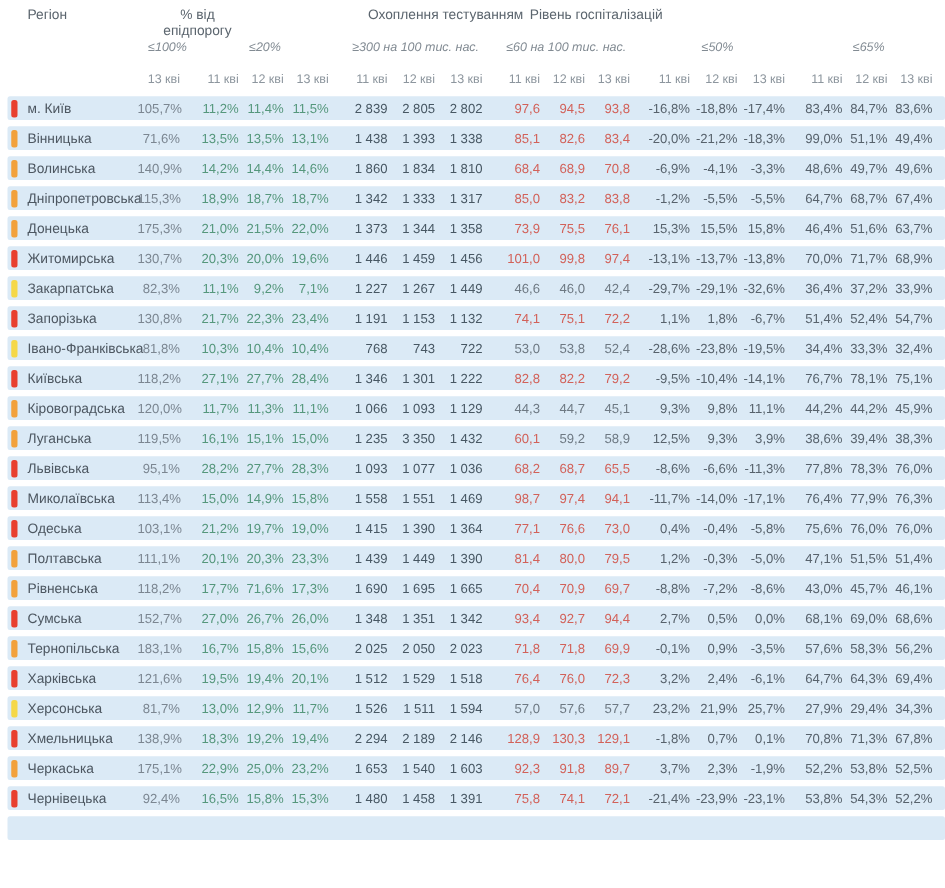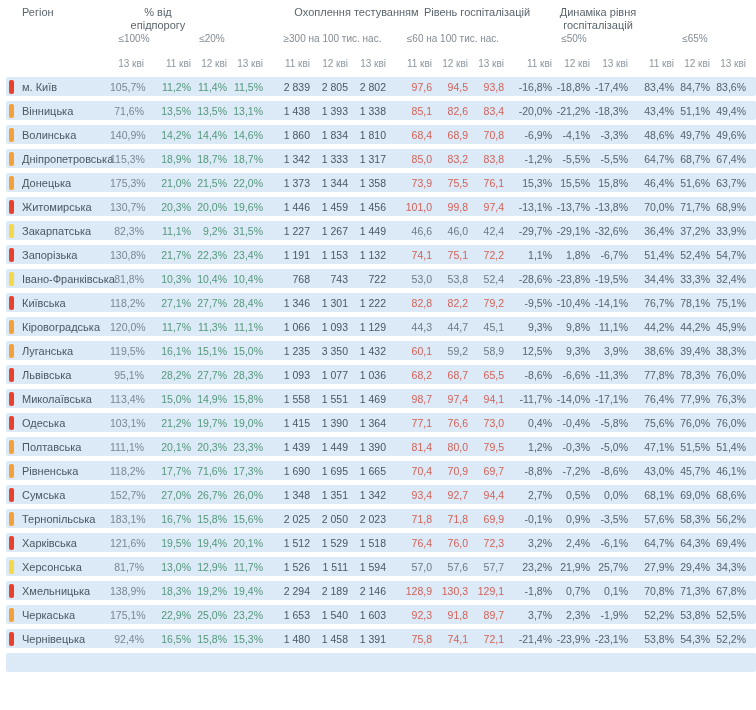--- a/index.html
+++ b/index.html
@@ -24,21 +24,21 @@
   .group-label{
     justify-self:center;align-self:start;text-align:center;
     font-size:11px;line-height:12.5px;color:#5b656e;width:max-content;margin-left:48px;
   }
   .gl-epid{grid-column:3/5;max-width:62px;}
   .gl-coef{grid-column:5/8;max-width:108px;}
   .gl-test{grid-column:9/12;}
   .gl-hosp{grid-column:13/16;}
   .gl-dyn{grid-column:17/20;max-width:92px;}
   .gl-beds{grid-column:21/24;max-width:96px;}
-  .thr{justify-self:center;text-align:right;font-size:10px;color:#828b93;width:max-content;padding-top:2px;}
+  .thr{justify-self:center;text-align:right;font-size:10px;color:#828b93;width:max-content;padding-top:2px;font-style:italic;}
   .thr-epid{grid-column:3/5;}
   .thr-coef{grid-column:5/8;}
   .thr-test{grid-column:9/12;}
   .thr-hosp{grid-column:13/16;}
   .thr-dyn{grid-column:17/20;}
   .thr-beds{grid-column:21/24;}
   .date{
     font-size:10px;color:#8d969e;text-align:right;padding:14px 3px 6px 0;white-space:nowrap;
   }
   .date-epid{grid-column:3;padding-right:6px;}
@@ -72,21 +72,20 @@
 
 <div class="page">
 
 
   <div class="grid hdr">
 
     <div class="region-h">Регіон</div>
     <div class="group-label gl-epid">% від епідпорогу</div>
     <div class="group-label gl-test">Охоплення тестуванням</div>
     <div class="group-label gl-hosp">Рівень госпіталізацій</div>
-    <div class="group-label gl-dyn">Динаміка рівня госпіталізацій</div>
 
     <div class="thr thr-epid">≤100%</div>
     <div class="thr thr-coef">≤20%</div>
     <div class="thr thr-test">≥300 на 100 тис. нас.</div>
     <div class="thr thr-hosp">≤60 на 100 тис. нас.</div>
     <div class="thr thr-dyn">≤50%</div>
     <div class="thr thr-beds">≤65%</div>
 
     <div class="date date-epid">13 кві</div>
     <div class="date p5">11 кві</div>
@@ -137,21 +136,21 @@
     <div class="val c-coef p7">13,1%</div>
     <div class="val c-test p9">1 438</div>
     <div class="val c-test p10">1 393</div>
     <div class="val c-test p11">1 338</div>
     <div class="val c-hosp p13 hosp-high">85,1</div>
     <div class="val c-hosp p14 hosp-high">82,6</div>
     <div class="val c-hosp p15 hosp-high">83,4</div>
     <div class="val c-dyn p17">-20,0%</div>
     <div class="val c-dyn p18">-21,2%</div>
     <div class="val c-dyn p19">-18,3%</div>
-    <div class="val c-beds p21">43,4%</div>
+    <div class="val c-beds p21">99,0%</div>
     <div class="val c-beds p22">51,1%</div>
     <div class="val c-beds p23">49,4%</div>
   </div>
 
   <div class="grid row">
     <div class="marker" style="background: rgb(242, 161, 59);"></div>
     <div class="region-name">Волинська</div>
     <div class="val v-epid">140,9%</div>
     <div class="val c-coef p5">14,2%</div>
     <div class="val c-coef p6">14,4%</div>
@@ -232,21 +231,21 @@
     <div class="val c-beds p22">71,7%</div>
     <div class="val c-beds p23">68,9%</div>
   </div>
 
   <div class="grid row">
     <div class="marker" style="background: rgb(245, 216, 72);"></div>
     <div class="region-name">Закарпатська</div>
     <div class="val v-epid">82,3%</div>
     <div class="val c-coef p5">11,1%</div>
     <div class="val c-coef p6">9,2%</div>
-    <div class="val c-coef p7">31,5%</div>
+    <div class="val c-coef p7">7,1%</div>
     <div class="val c-test p9">1 227</div>
     <div class="val c-test p10">1 267</div>
     <div class="val c-test p11">1 449</div>
     <div class="val c-hosp p13 hosp-ok">46,6</div>
     <div class="val c-hosp p14 hosp-ok">46,0</div>
     <div class="val c-hosp p15 hosp-ok">42,4</div>
     <div class="val c-dyn p17">-29,7%</div>
     <div class="val c-dyn p18">-29,1%</div>
     <div class="val c-dyn p19">-32,6%</div>
     <div class="val c-beds p21">36,4%</div>

